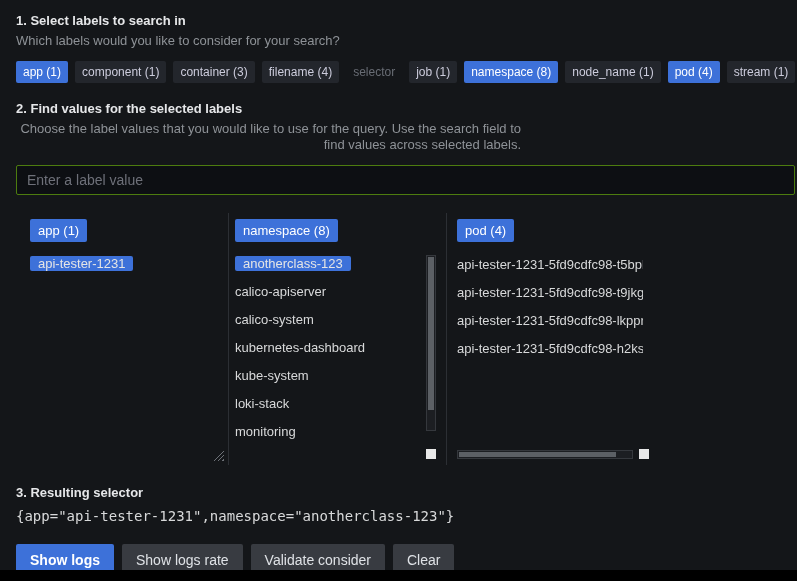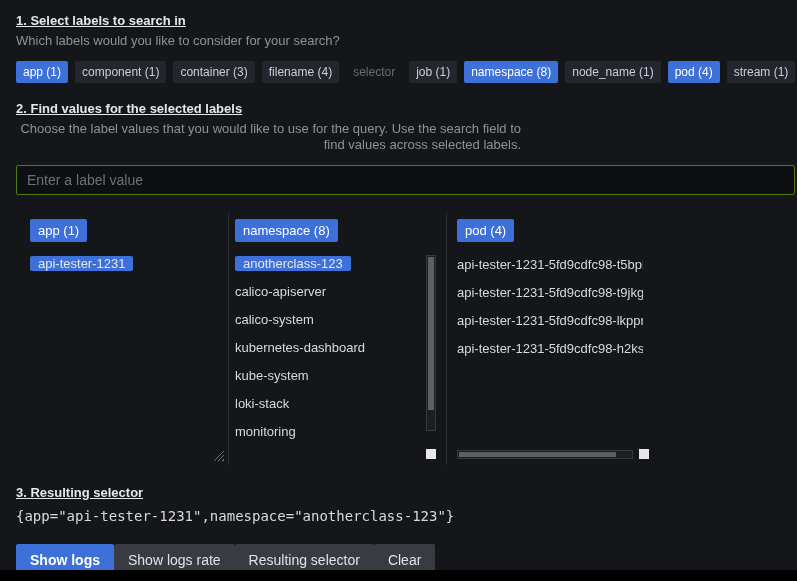--- a/index.html
+++ b/index.html
@@ -3,21 +3,21 @@
 <meta charset="utf-8">
 <style>
   * { box-sizing: border-box; }
   html,body { margin:0; padding:0; }
   body {
     width:797px; height:581px; overflow:hidden; position:relative;
     background:#141619; color:#d8d9da;
     font-family:"Liberation Sans", sans-serif; font-size:13px;
   }
   .wrap { padding:13px 0 0 16px; }
-  .sec-title { font-weight:bold; font-size:13px; color:#e6e7e9; margin:0 0 5px 0;text-decoration:underline; }
+  .sec-title { font-weight:bold; font-size:13px; color:#e6e7e9; margin:0 0 5px 0; }
   .sec-sub { color:#8e9297; margin:0; line-height:16px; }
   .sub-narrow { max-width:505px;text-align:right; }
 
   .chip-row { display:flex; align-items:center; gap:7px; margin:12px 8px 18px 0; }
   .chip {
     display:inline-block; padding:4px 7px; border-radius:2px;
     font-size:12px; white-space:nowrap; cursor:pointer;
     background:#23262c; color:#ccccdc;
   }
   .chip.sel { background:#3d71d9; color:#ffffff; }
@@ -55,21 +55,21 @@
     position:absolute; right:4px; bottom:4px; width:11px; height:11px; cursor:nwse-resize;
     background: repeating-linear-gradient(135deg, transparent 0 2px, #6d7177 2px 3px);
     clip-path: polygon(100% 0, 100% 100%, 0 100%);
   }
 
   .selector {
     font-family:"DejaVu Sans Mono", monospace; font-size:14px;
     color:#d8d9da; margin:8px 0 20px 0;
   }
 
-  .btns { display:flex; }
+  .btns { display:flex; gap:8px; }
   .btn {
     height:31px; padding:0 14px; border:none; border-radius:2px;
     font-family:inherit; font-size:14px; cursor:pointer;
     background:#383b41; color:#dfe2e6;
   }
   .btn.primary { background:#3d71d9; color:#ffffff; font-weight:bold; }
 
   .bottom-strip { position:absolute; left:0; right:0; bottom:0; height:11px; background:#000; }
 </style>
 </head>
@@ -148,19 +148,19 @@
     </div>
 
   </div>
 
   <div class="sec-title">3. Resulting selector</div>
   <div class="selector">{app="api-tester-1231",namespace="anotherclass-123"}</div>
 
   <div class="btns">
     <button class="btn primary">Show logs</button>
     <button class="btn">Show logs rate</button>
-    <button class="btn">Resulting selector</button>
+    <button class="btn">Validate consider</button>
     <button class="btn">Clear</button>
   </div>
 
 </div>
 
 <div class="bottom-strip"></div>
 
 </body></html>

